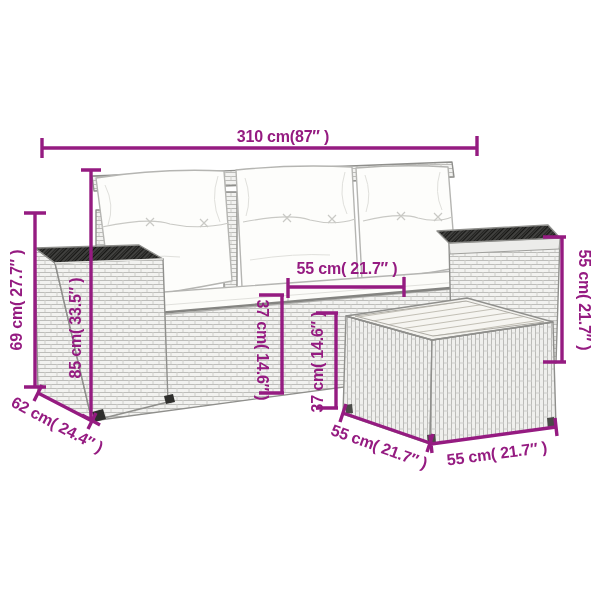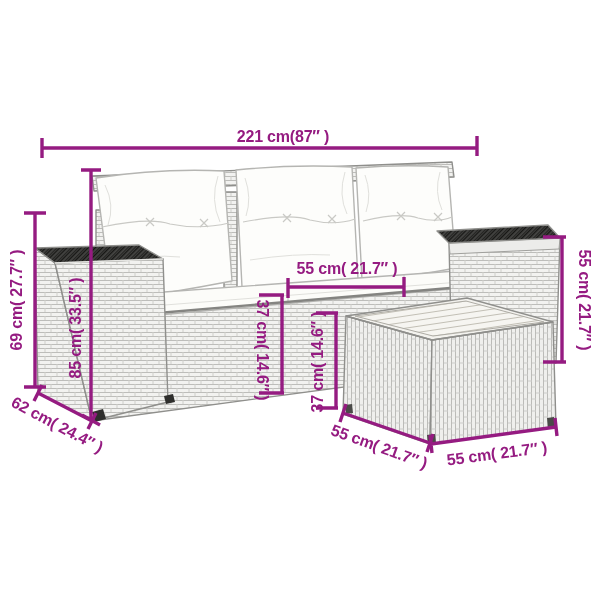--- a/index.html
+++ b/index.html
@@ -134,21 +134,21 @@
       <path class="dim" d="M562,237 V362 M543,237 H566 M543,362 H566"></path>
     </g>
     <g>
       <path class="dim" d="M343,413 L430,443 M346,404 L340,422 M433,434 L427,452"></path>
     </g>
     <g>
       <path class="dim" d="M431,444 L556,427 M430,435 L432,453 M555,418 L557,436"></path>
     </g>
   </svg>
 
-  <div class="dim-label" style="left:283px;top:137px;transform:translate(-50%,-50%);">221 cm(87″ )</div>
+  <div class="dim-label" style="left:283px;top:137px;transform:translate(-50%,-50%);">310 cm(87″ )</div>
 
   <div class="dim-label" style="left:17px;top:300px;transform:translate(-50%,-50%) rotate(-90deg);">69 cm( 27.7″ )</div>
 
   <div class="dim-label" style="left:76px;top:328px;transform:translate(-50%,-50%) rotate(-90deg);">85 cm( 33.5″ )</div>
 
   <div class="dim-label" style="left:57px;top:425px;transform:translate(-50%,-50%) rotate(28deg);">62 cm( 24.4″ )</div>
 
   <div class="dim-label" style="left:347px;top:269px;transform:translate(-50%,-50%);">55 cm( 21.7″ )</div>
 
   <div class="dim-label" style="left:262px;top:350px;transform:translate(-50%,-50%) rotate(90deg);">37 cm( 14.6″ )</div>

